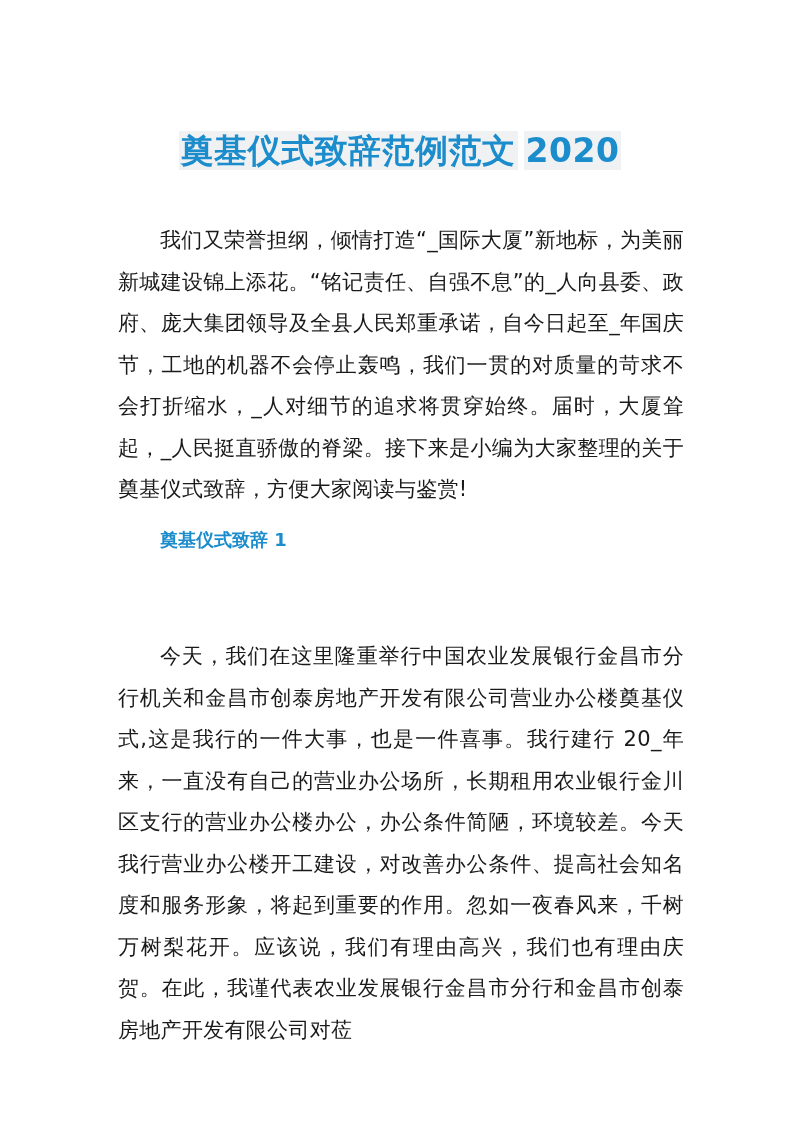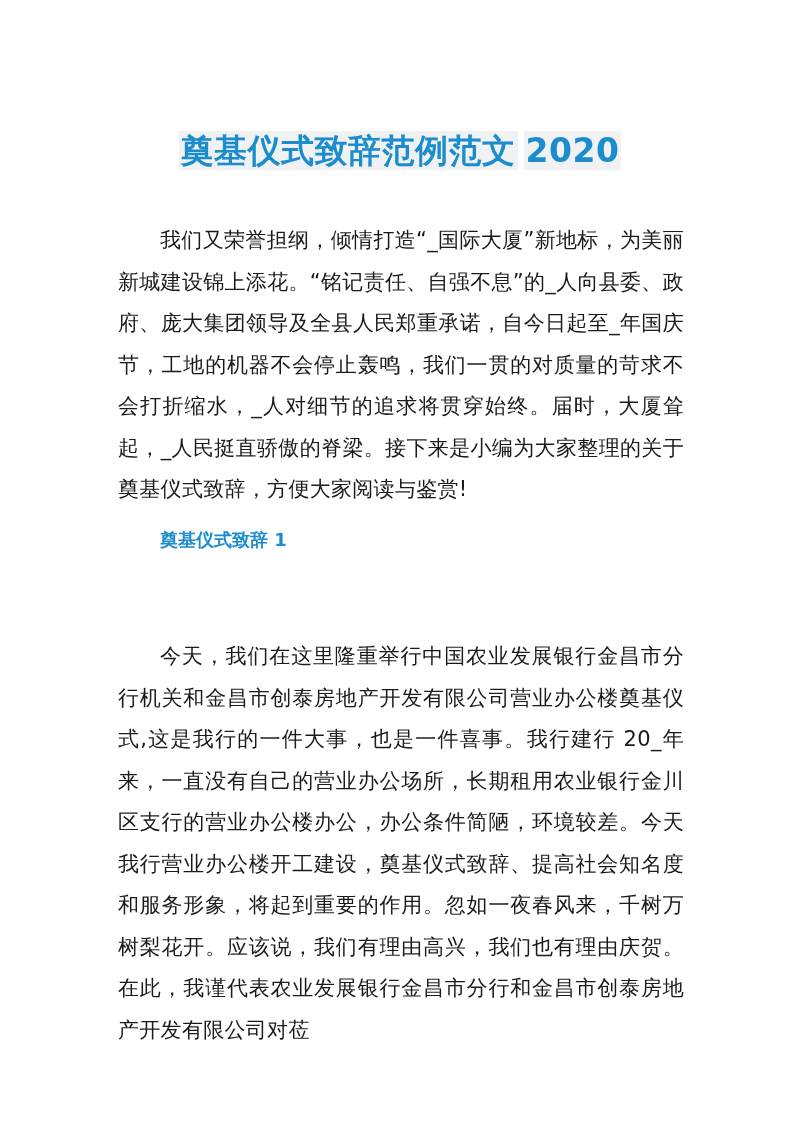--- a/index.html
+++ b/index.html
@@ -82,15 +82,15 @@
 
   <h1 class="title">
     <span class="hl">奠基仪式致辞范例范文</span><span class="gap"></span><span class="hl">2020</span>
   </h1>
 
   <p class="body-text p1">我们又荣誉担纲，倾情打造“_国际大厦”新地标，为美丽新城建设锦上添花。“铭记责任、自强不息”的_人向县委、政府、庞大集团领导及全县人民郑重承诺，自今日起至_年国庆节，工地的机器不会停止轰鸣，我们一贯的对质量的苛求不会打折缩水，_人对细节的追求将贯穿始终。届时，大厦耸起，_人民挺直骄傲的脊梁。接下来是小编为大家整理的关于奠基仪式致辞，方便大家阅读与鉴赏!</p>
 
   <h2 class="subhead">奠基仪式致辞 1</h2>
 
 
-  <p class="body-text p2">今天，我们在这里隆重举行中国农业发展银行金昌市分行机关和金昌市创泰房地产开发有限公司营业办公楼奠基仪式,这是我行的一件大事，也是一件喜事。我行建行 20_年来，一直没有自己的营业办公场所，长期租用农业银行金川区支行的营业办公楼办公，办公条件简陋，环境较差。今天我行营业办公楼开工建设，奠基仪式致辞、提高社会知名度和服务形象，将起到重要的作用。忽如一夜春风来，千树万树梨花开。应该说，我们有理由高兴，我们也有理由庆贺。在此，我谨代表农业发展银行金昌市分行和金昌市创泰房地产开发有限公司对莅</p>
+  <p class="body-text p2">今天，我们在这里隆重举行中国农业发展银行金昌市分行机关和金昌市创泰房地产开发有限公司营业办公楼奠基仪式,这是我行的一件大事，也是一件喜事。我行建行 20_年来，一直没有自己的营业办公场所，长期租用农业银行金川区支行的营业办公楼办公，办公条件简陋，环境较差。今天我行营业办公楼开工建设，对改善办公条件、提高社会知名度和服务形象，将起到重要的作用。忽如一夜春风来，千树万树梨花开。应该说，我们有理由高兴，我们也有理由庆贺。在此，我谨代表农业发展银行金昌市分行和金昌市创泰房地产开发有限公司对莅</p>
 
 </div>
 
 </body></html>

